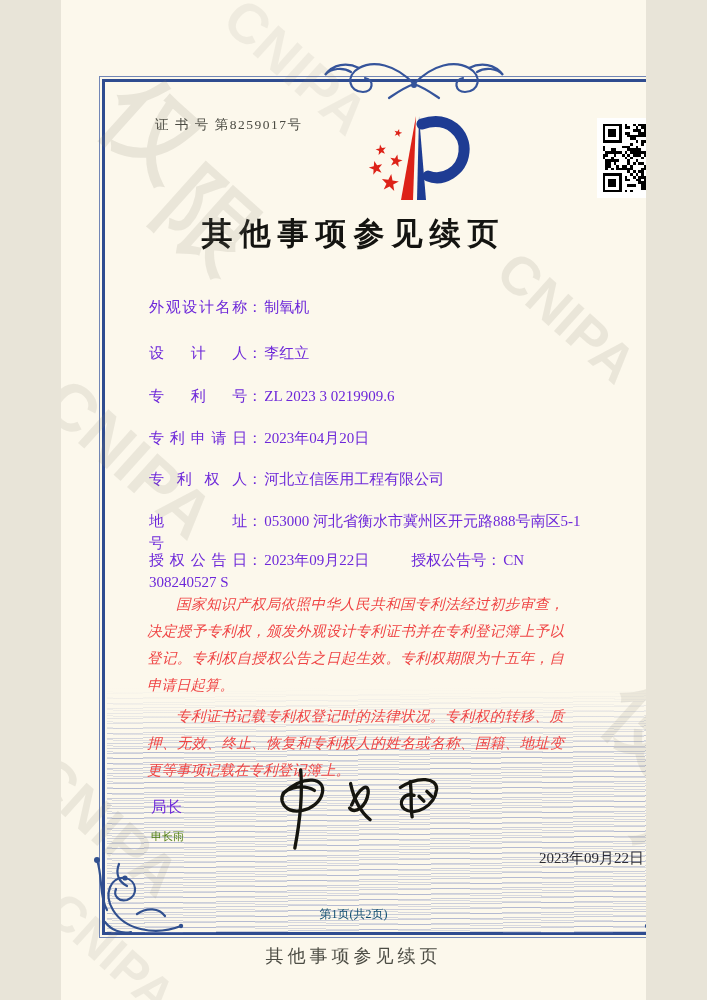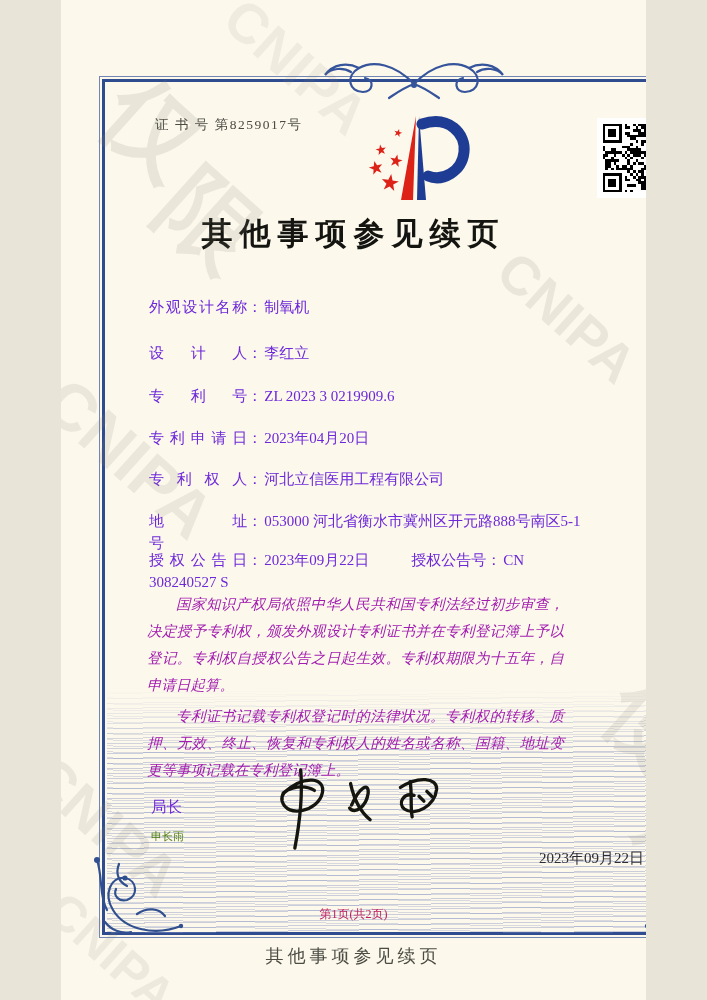--- a/index.html
+++ b/index.html
@@ -33,29 +33,29 @@
   .title{position:absolute;left:0;right:0;top:213px;text-align:center;
          font-size:31px;font-weight:bold;letter-spacing:7px;color:#141411;}
   
   .field{position:absolute;left:88px;right:60px;font-size:15px;line-height:22px;color:#6d28d9;}
   .f0{top:296px}.f1{top:342px}.f2{top:385px}.f3{top:427px}.f4{top:468px}.f5{top:510px}.f6{top:549px}
   .field-label{display:inline-block;width:6.55em;text-align:justify;text-align-last:justify;vertical-align:top;}
   .field-colon{margin-right:2px;}
   .grant-2{margin-left:42px;text-align:center;}
   
   .body-text{position:absolute;left:86px;right:82px;top:591px;
-             font-size:14.5px;line-height:1.86;font-style:italic;color:#a21caf;text-align:justify;}
+             font-size:14.5px;line-height:1.86;font-style:italic;color:#ef4444;text-align:justify;}
   .body-text p{margin:0;text-indent:2em;}
   .body-text p + p{margin-top:4px;}
   
   .sig-title{position:absolute;left:90px;top:797px;font-size:15.5px;color:#6d28d9;}
   .sig-name{position:absolute;left:90px;top:829px;font-size:11px;color:#4d7c0f;}
   .sig-hand{position:absolute;left:190px;top:764px;width:205px;height:88px;}
   .issue-date{position:absolute;left:478px;top:849px;font-size:15px;color:#2c2c34;}
-  .page-num{position:absolute;left:0;right:0;top:906px;text-align:center;font-size:12px;color:#be185d;}
+  .page-num{position:absolute;left:0;right:0;top:906px;text-align:center;font-size:12px;color:#0c4a6e;}
   .footer-note{position:absolute;left:0;right:0;top:944px;text-align:center;
                font-size:18px;letter-spacing:4px;color:#4c4c44;}
   .ornament{position:absolute;z-index:5;}
   .orn-top{left:238px;top:54px;width:230px;height:48px;}
   .orn-bl{left:24px;top:852px;width:100px;height:95px;}
   .orn-br{left:582px;top:852px;width:100px;height:95px;transform:scaleX(-1);}
 </style>
 </head>
 <body>
 

